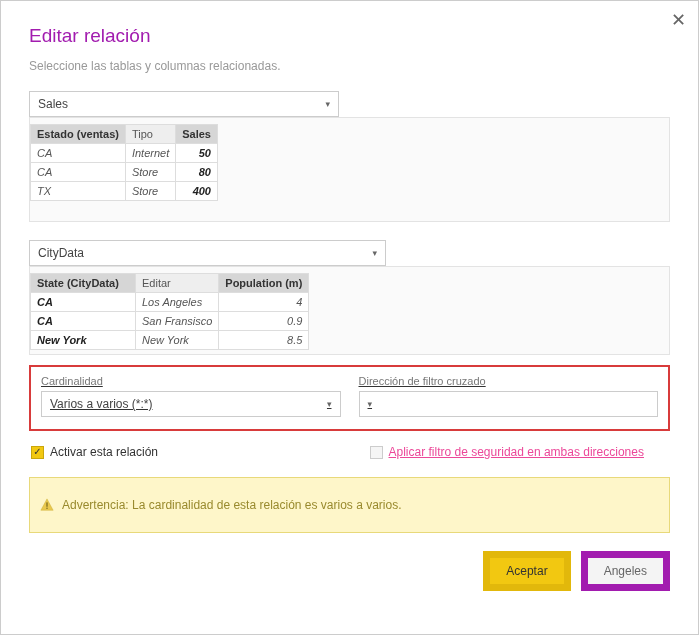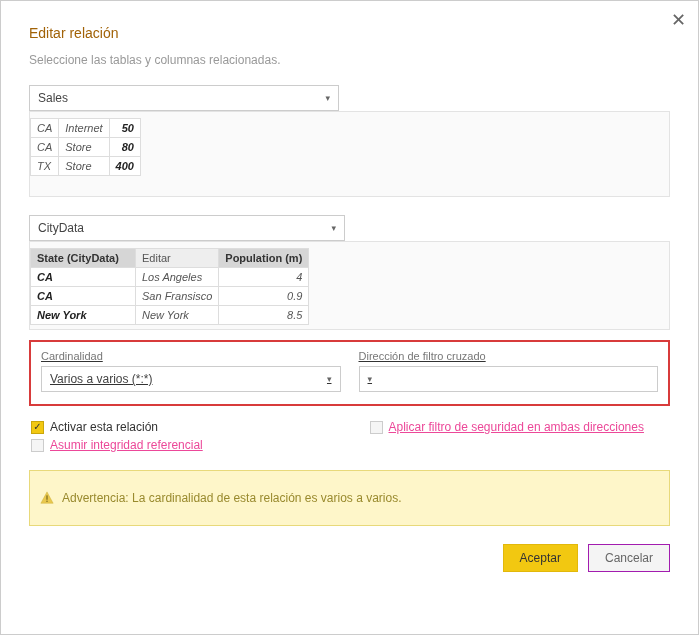--- a/index.html
+++ b/index.html
@@ -19,22 +19,22 @@
   }
   .close-x {
     position: absolute;
     top: 8px;
     right: 12px;
     font-size: 18px;
     color: #666;
     cursor: pointer;
   }
   .title {
-    font-size: 14px;
-    color: #a16207;
+    font-size: 19px;
+    color: #a21caf;
     font-weight: 300;
     margin: 4px 0 12px 0;
   }
   .subtitle {
     color: #999;
     font-size: 12px;
     margin-bottom: 18px;
   }
   .dropdown {
     display: flex;
@@ -146,21 +146,21 @@
   }
   .buttons {
     display: flex;
     justify-content: flex-end;
     gap: 10px;
     margin-top: 18px;
   }
   .btn {
     padding: 6px 16px;
     font-size: 12px;
-    border: 1px solid #a21caf;
+    border: 7px solid #a21caf;
     cursor: pointer;
   }
   .btn-primary { background: #f2c811; border-color: #e2b80b; color: #333; }
   .btn-secondary { background: #f4f4f4; color: #666; }
 </style>
 </head>
 <body>
 
 <div class="dialog">
 
@@ -170,41 +170,46 @@
   <div class="subtitle">Seleccione las tablas y columnas relacionadas.</div>
 
   <div class="dropdown" style="width:310px;">
     <span>Sales</span>
     <span class="caret">▾</span>
   </div>
   <div class="tablebox">
     <div class="tablebox-inner">
     <table class="grid">
       <tbody>
+            <tr>
+        <th class="hl">Estado (ventas)</th>
+        <th>Tipo</th>
+        <th class="hl num">Sales</th>
+      </tr>
       <tr>
         <td>CA</td>
         <td>Internet</td>
         <td class="num hl it">50</td>
       </tr>
       <tr>
         <td>CA</td>
         <td>Store</td>
         <td class="num hl it">80</td>
       </tr>
       <tr>
         <td>TX</td>
         <td>Store</td>
         <td class="num hl it">400</td>
       </tr>
     </tbody>
         </table>
     </div>
   </div>
 
-  <div class="dropdown" style="width:316px;gap:20px;">
+  <div class="dropdown" style="width:357px;gap:20px;">
     <span>CityData</span>
     <span class="caret">▾</span>
   </div>
   <div class="tablebox" style="margin-bottom:10px;">
     <div class="tablebox-inner" style="padding-bottom:4px;">
     <table class="grid">
       <tbody>
             <tr>
         <th class="hl" style="min-width:105px;">State (CityData)</th>
         <th style="min-width:80px;">Editar</th>
@@ -246,24 +251,20 @@
         </div>
       </div>
     </div>
   </div>
 
   <div class="check-flex">
     <div>
       <div class="checkbox-row">
         <span class="cb checked">✓</span>
         <span style="color:#333;">Activar esta relación</span>
-      </div>
-      <div class="checkbox-row disabled">
-        <span class="cb dis"></span>
-        <span>Asumir integridad referencial</span>
       </div>
     </div>
     <div>
       <div class="checkbox-row disabled">
         <span class="cb dis"></span>
         <span>Aplicar filtro de seguridad en ambas direcciones</span>
       </div>
     </div>
   </div>
 
@@ -273,16 +274,16 @@
           <polygon points="8,1 15,14 1,14" fill="#e9c84e" stroke="#c7a92e" stroke-width="0.5"></polygon>
           <rect x="7.3" y="5" width="1.4" height="5" fill="#7a6a1c"></rect>
           <rect x="7.3" y="11" width="1.4" height="1.5" fill="#7a6a1c"></rect>
         </svg>
     </span>
     <span>Advertencia: La cardinalidad de esta relación es varios a varios.</span>
   </div>
 
   <div class="buttons">
     <div class="btn btn-primary">Aceptar</div>
-    <div class="btn btn-secondary">Cancelar</div>
+    <div class="btn btn-secondary">Angeles</div>
   </div>
 
 </div>
 
 </body></html>

